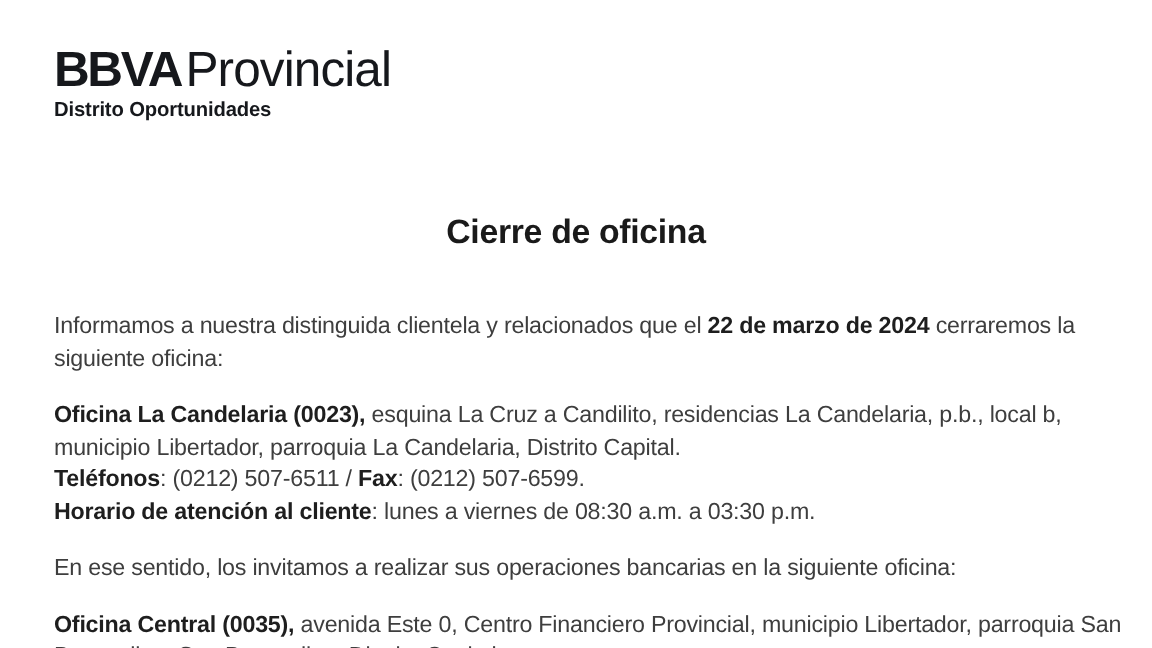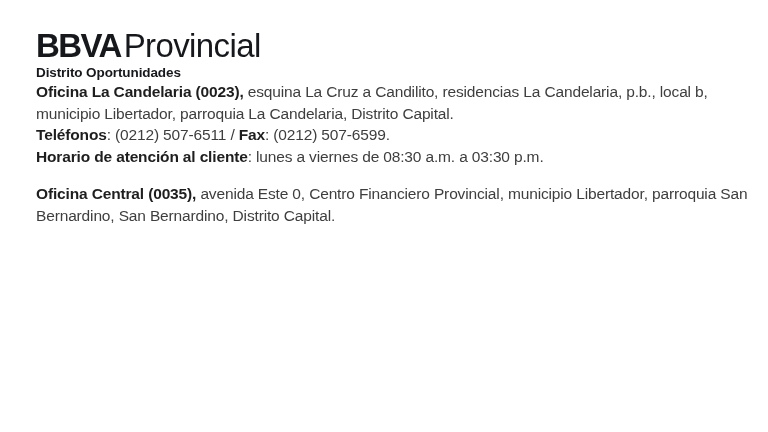--- a/index.html
+++ b/index.html
@@ -72,23 +72,26 @@
 
 <div class="page">
 
   <header class="brand-header">
     <div class="brand-line">
       <span class="brand-bold">BBVA</span><span class="brand-light">Provincial</span>
     </div>
     <div class="brand-tagline">Distrito Oportunidades</div>
   </header>
 
+  <h1 class="notice-title">Cierre de oficina</h1>
 
   <main class="notice-body">
 
+    <p><span>Informamos a nuestra distinguida clientela y relacionados que el </span><span class="b">22 de marzo de 2024</span><span> cerraremos la siguiente oficina:</span></p>
 
     <p><span class="b">Oficina La Candelaria (0023),</span><span> esquina La Cruz a Candilito, residencias La Candelaria, p.b., local b, municipio Libertador, parroquia La Candelaria, Distrito Capital.</span><br><span class="b">Teléfonos</span><span>: (0212) 507-6511 / </span><span class="b">Fax</span><span>: (0212) 507-6599.</span><br><span class="b">Horario de atención al cliente</span><span>: lunes a viernes de 08:30 a.m. a 03:30 p.m.</span></p>
 
+    <p>En ese sentido, los invitamos a realizar sus operaciones bancarias en la siguiente oficina:</p>
 
     <p><span class="b">Oficina Central (0035),</span><span> avenida Este 0, Centro Financiero Provincial, municipio Libertador, parroquia San Bernardino, San Bernardino, Distrito Capital.</span></p>
 
   </main>
 </div>
 
 </body></html>

